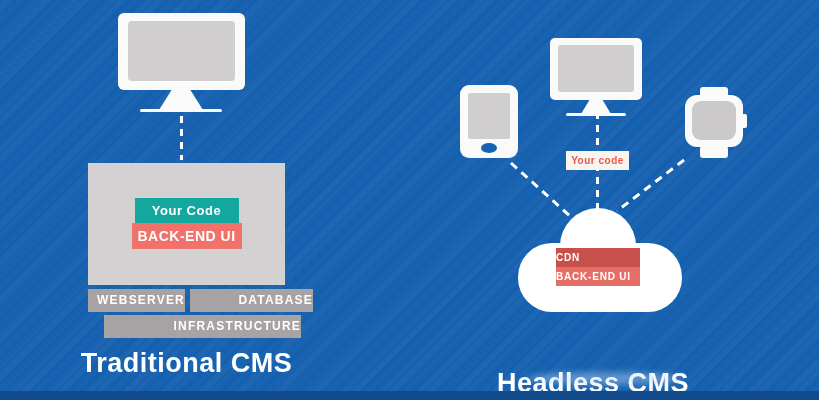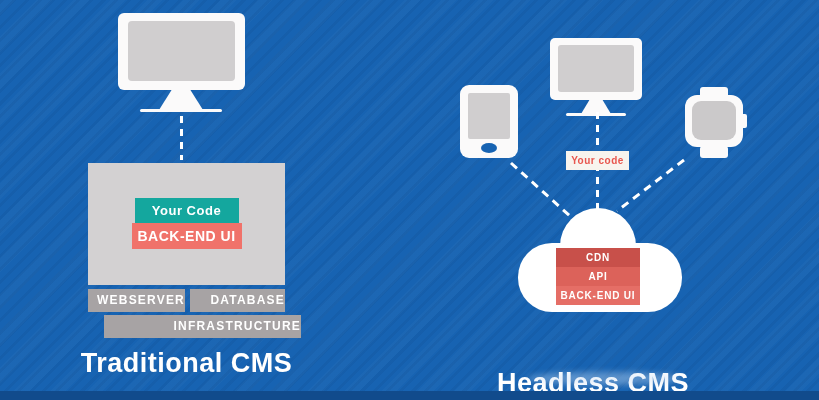--- a/index.html
+++ b/index.html
@@ -31,21 +31,21 @@
   .row-box{background:#A7A3A4;color:#fff;font-weight:bold;font-size:12px;letter-spacing:1.2px;
     text-align:right;height:23px;line-height:23px;}
   .big-title{color:#fff;font-weight:bold;font-size:27px;text-align:center;letter-spacing:.5px;}
   
   .yc-label{background:#F8F4EE;color:#E8564E;font-weight:bold;font-size:10px;
     text-align:center;height:19px;line-height:19px;letter-spacing:.5px;}
   .cloud-part{background:#FFFFFF;}
   .bump{border-radius:50%;}
   .body{border-radius:34px;}
   .stack-row{color:#fff;font-weight:bold;font-size:10px;letter-spacing:.8px;
-    text-align:center;height:19px;line-height:19px;}
+    height:19px;line-height:19px;}
   .r-cdn{background:#C8504A;}
   .r-api{background:#DC625A;}
   .r-bke{background:#E56E66;}
   .shadow{background:rgba(198,221,244,0.40);border-radius:50%;filter:blur(3px);}
   .footer-strip{background:#114B8C;}
 </style>
 </head>
 <body>
 
 <div class="stage">
@@ -55,21 +55,21 @@
   </div>
   <div class="abs neck" style="left:159px;top:89px;width:44px;height:21px;"></div>
   <div class="abs base" style="left:140px;top:109px;width:82px;height:3px;"></div>
 
   <div class="abs panel" style="left:88px;top:163px;width:197px;height:122px;padding-top:35px;box-sizing:border-box;">
     <div class="tag tag-teal">Your Code</div>
     <div class="tag tag-salmon">BACK-END UI</div>
   </div>
 
   <div class="abs row-box" style="left:88px;top:289px;width:97px;">WEBSERVER</div>
-  <div class="abs row-box" style="left:190px;top:289px;width:95px;">DATABASE</div>
+  <div class="abs row-box" style="left:190px;top:289px;width:95px;padding-left:28px;">DATABASE</div>
   <div class="abs row-box" style="left:104px;top:315px;width:197px;">INFRASTRUCTURE</div>
 
   <div class="abs big-title" style="left:60px;top:348px;width:253px;">Traditional CMS</div>
 
   <div class="abs dev-white phone" style="left:460px;top:85px;width:58px;height:73px;">
     <div class="screen" style="left:8px;top:8px;width:42px;height:46px;border-radius:2px;"></div>
     <div class="home-btn abs" style="left:21px;top:58px;width:16px;height:10px;"></div>
   </div>
 
   <div class="abs dev-white monitor-frame" style="left:550px;top:38px;width:92px;height:62px;border-radius:5px;">
@@ -91,21 +91,20 @@
     <line x1="511" y1="163" x2="570" y2="216" stroke="#FFFFFF" stroke-width="3" stroke-dasharray="8 6"></line>
     <line x1="684" y1="160" x2="617" y2="211" stroke="#FFFFFF" stroke-width="3" stroke-dasharray="8 6"></line>
   </svg>
 
   <div class="abs yc-label" style="left:566px;top:151px;width:63px;">Your code</div>
 
   <div class="abs cloud-part bump" style="left:560px;top:208px;width:76px;height:76px;"></div>
   <div class="abs cloud-part body" style="left:518px;top:243px;width:164px;height:69px;"></div>
   <div class="abs" style="left:556px;top:248px;width:84px;">
     <div class="stack-row r-cdn">CDN</div>
-    <div class="stack-row r-api">API</div>
     <div class="stack-row r-bke">BACK-END UI</div>
   </div>
 
   <div class="abs big-title" style="left:468px;top:324px;width:250px;margin-top:44px;">Headless CMS</div>
   <div class="abs shadow" style="left:527px;top:372px;width:156px;height:13px;"></div>
 
   <div class="abs footer-strip" style="left:0;top:391px;width:819px;height:9px;"></div>
 </div>
 
 </body></html>

